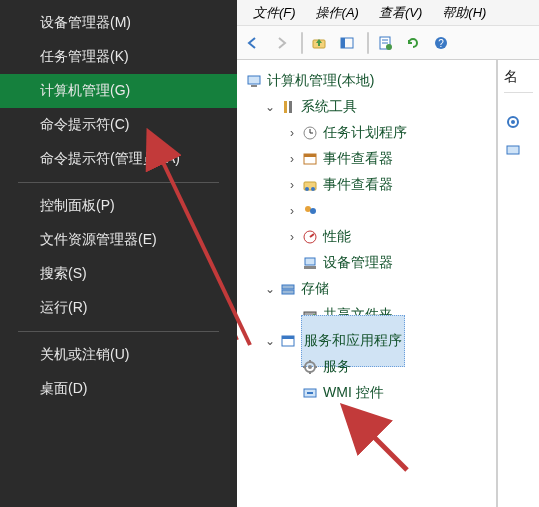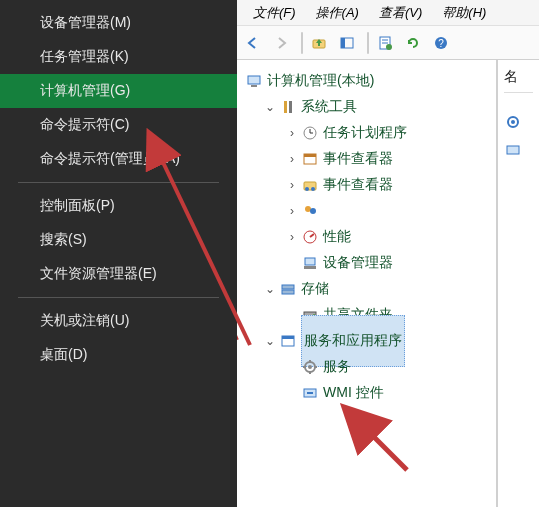--- a/index.html
+++ b/index.html
@@ -51,22 +51,23 @@
 <div class="root">
 
   <div class="ctx">
     <div class="ctx-item"><span>设备管理器(M)</span></div>
     <div class="ctx-item"><span>任务管理器(K)</span></div>
     <div class="ctx-item hover"><span>计算机管理(G)</span></div>
     <div class="ctx-item"><span>命令提示符(C)</span></div>
     <div class="ctx-item"><span>命令提示符(管理员)(A)</span></div>
     <div class="ctx-sep"></div>
     <div class="ctx-item"><span>控制面板(P)</span></div>
+    <div class="ctx-item"><span>文件资源管理器(E)</span></div>
     <div class="ctx-item"><span>搜索(S)</span></div>
-    <div class="ctx-item"><span>文件资源管理器(E)</span></div>
+    <div class="ctx-item"><span>运行(R)</span></div>
     <div class="ctx-sep"></div>
     <div class="ctx-item"><span>关机或注销(U)</span></div>
     <div class="ctx-item"><span>桌面(D)</span></div>
   </div>
 
   <div class="mmc">
 
     <div class="menu-bar">
       <div class="mi"><span>文件(F)</span></div>
       <div class="mi"><span>操作(A)</span></div>

